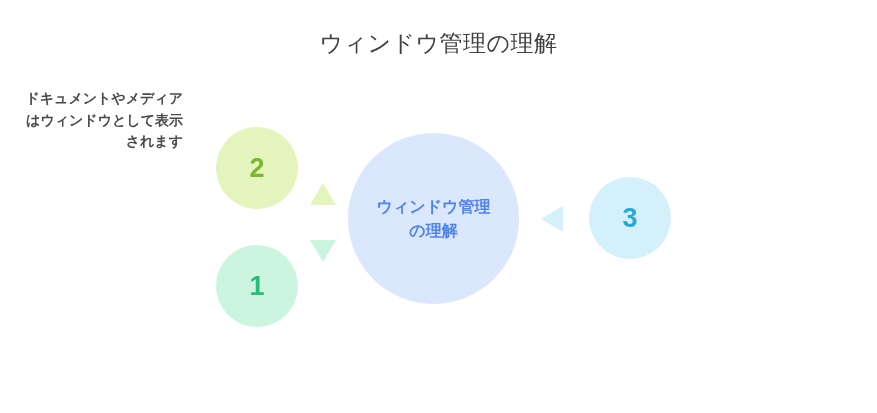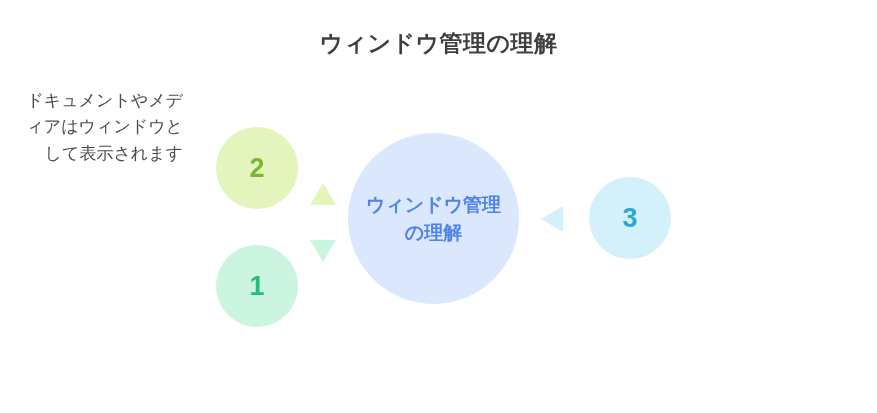--- a/index.html
+++ b/index.html
@@ -21,40 +21,41 @@
   }
 
   
   .page-title {
     position: absolute;
     left: 0;
     top: 28px;
     width: 877px;
     text-align: center;
     font-size: 23px;
-    font-weight: bold;
+    font-weight: normal;
     color: #3f3f3f;
     letter-spacing: 0.5px;
   }
 
   
   .label-block {
     position: absolute;
   }
   .label-heading {
     font-size: 17px;
     font-weight: bold;
     line-height: 1.30;
     margin: 0 0 9px 0;
   }
   .label-desc {
-    font-size: 17px;
+    font-size: 14px;
     line-height: 1.55;
     color: #4a4a4a;
     margin: 0;
+    font-weight: bold;
   }
 
   .align-right { text-align: right; }
   .align-left  { text-align: left; }
 
   
   #block-file {
     left: 18px;
     top: 88px;
     width: 165px;
@@ -120,21 +121,21 @@
     top: 133px;
     width: 171px;
     height: 171px;
     border-radius: 50%;
     background: #dbe7fc;
     display: flex;
     align-items: center;
     justify-content: center;
   }
   #hub-label {
-    font-size: 19px;
+    font-size: 16px;
     font-weight: bold;
     color: #4f83ec;
     text-align: center;
     line-height: 1.45;
     padding: 0 14px;
   }
 
   
   .arrow {
     position: absolute;

